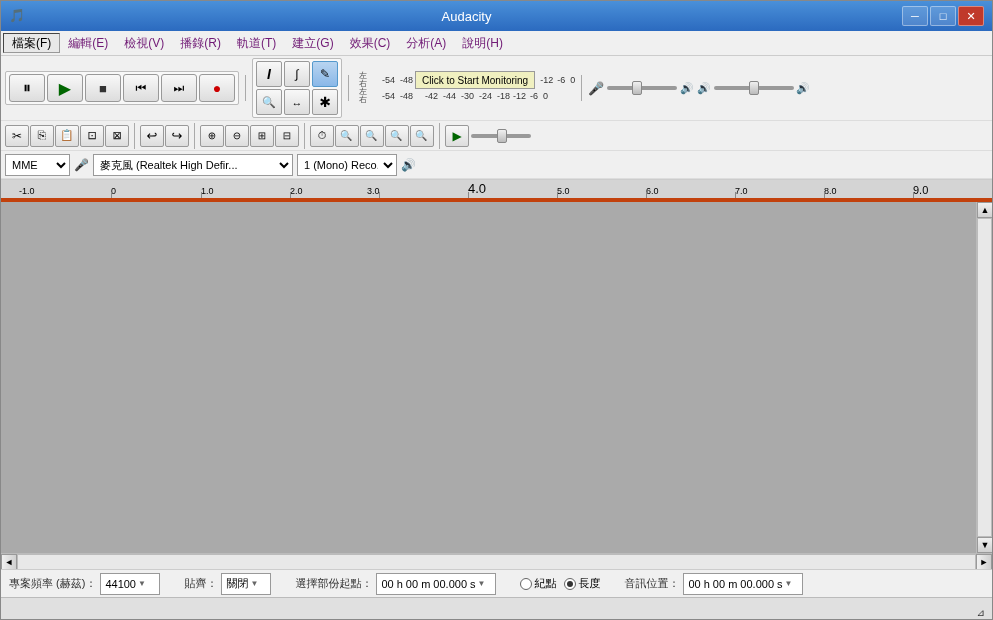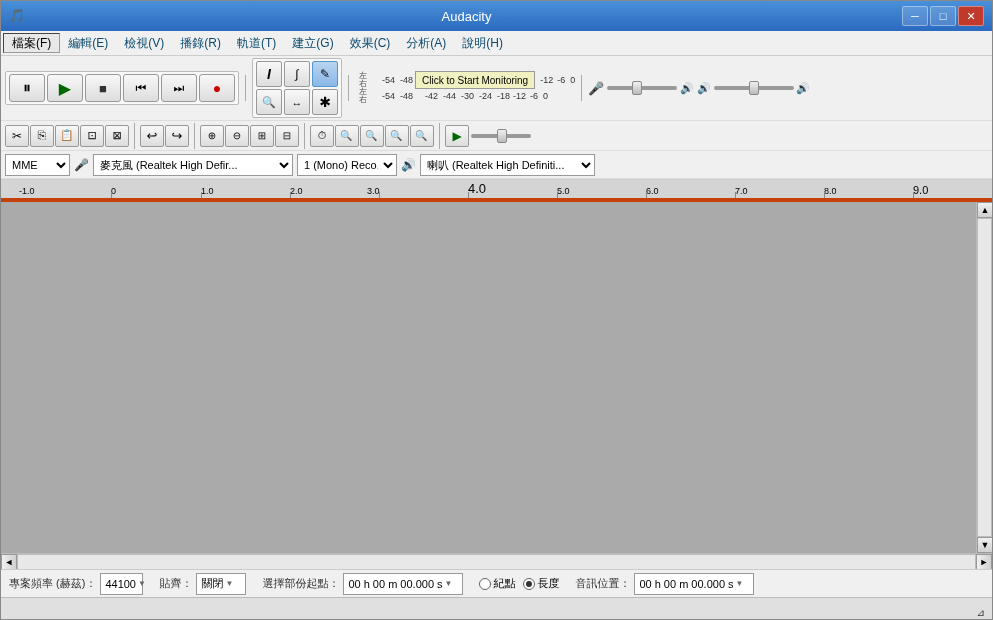--- a/index.html
+++ b/index.html
@@ -60,21 +60,21 @@
       height: 22px;
       display: flex;
       align-items: center;
       border-bottom: 1px solid #ccc;
       padding: 12px 2px;
     }
     .menu-item {
       padding: 2px 8px;
       font-size: 12px;
       cursor: pointer;
-      color: #0c4a6e;
+      color: #701a75;
       height: 20px;
       display: flex; align-items: center;
     }
     .menu-item:hover, .menu-item.active {
       background: #3399ff;
       color: white;
     }
     .menu-item.active {
       background: #e8e8e8;
       color: #000;
@@ -245,21 +245,21 @@
       border: 1px solid #bbb;
     }
     
     .status-bar {
       height: 28px;
       background: #f0f0f0;
       border-top: 1px solid #ccc;
       display: flex;
       align-items: center;
       padding: 0 8px;
-      gap: 16px;
+      gap: 24px;
       font-size: 11px;
     }
     .status-section {
       display: flex;
       align-items: center;
       gap: 4px;
     }
     .status-label {
       font-size: 11px;
       color: #333;
@@ -494,23 +494,20 @@
         <option>MME</option>
       </select>
       <span style="font-size:12px;">🎤</span>
       <select class="device-select mic">
         <option>麥克風 (Realtek High Defir...</option>
       </select>
       <select class="device-select channels">
         <option>1 (Mono) Reco...</option>
       </select>
       <span style="font-size:12px;">🔊</span>
-      <select class="device-select speaker">
-        <option>喇叭 (Realtek High Definiti...</option>
-      </select>
     </div>
 
   </div>
 
   <div class="ruler" style="background:#d4d4d4;">
     <div class="ruler-inner">
 
       <span style="position:absolute; left:18px; bottom:2px; font-size:9px;">-1.0</span>
       <span style="position:absolute; left:110px; bottom:2px; font-size:9px;">0</span>
       <span style="position:absolute; left:200px; bottom:2px; font-size:9px;">1.0</span>
@@ -551,21 +548,21 @@
   <div class="scrollbar-h-container">
     <div class="scroll-btn-h">◄</div>
     <div class="scroll-track-h"></div>
     <div class="scroll-btn-h">►</div>
   </div>
 
   <div class="status-bar">
 
     <div class="status-section">
       <span class="status-label">專案頻率 (赫茲)：</span>
-      <div class="status-dropdown" style="width:43px;">
+      <div class="status-dropdown" style="width:60px;">
         <span>44100</span>
       </div>
     </div>
 
     <div class="status-section">
       <span class="status-label">貼齊：</span>
       <div class="status-dropdown" style="width:50px;">
         <span>關閉</span>
       </div>
     </div>

